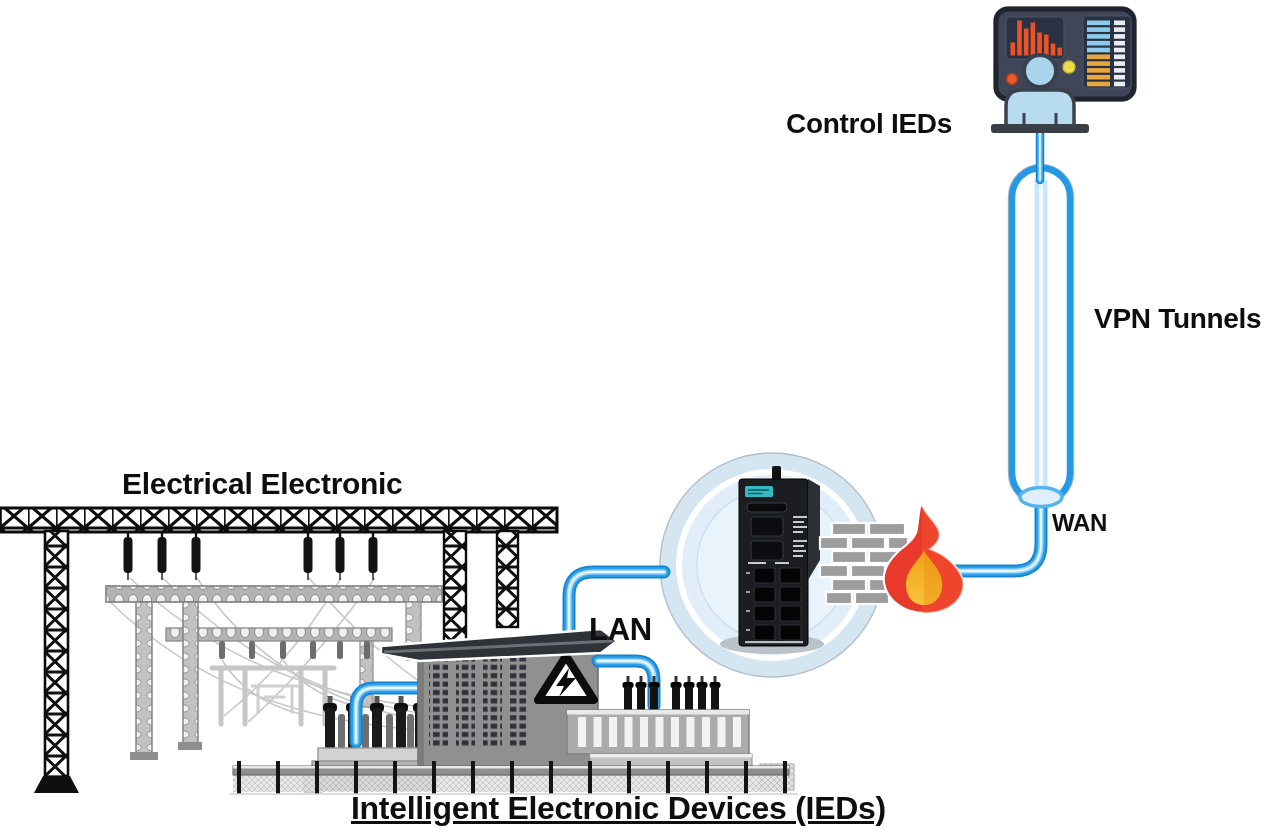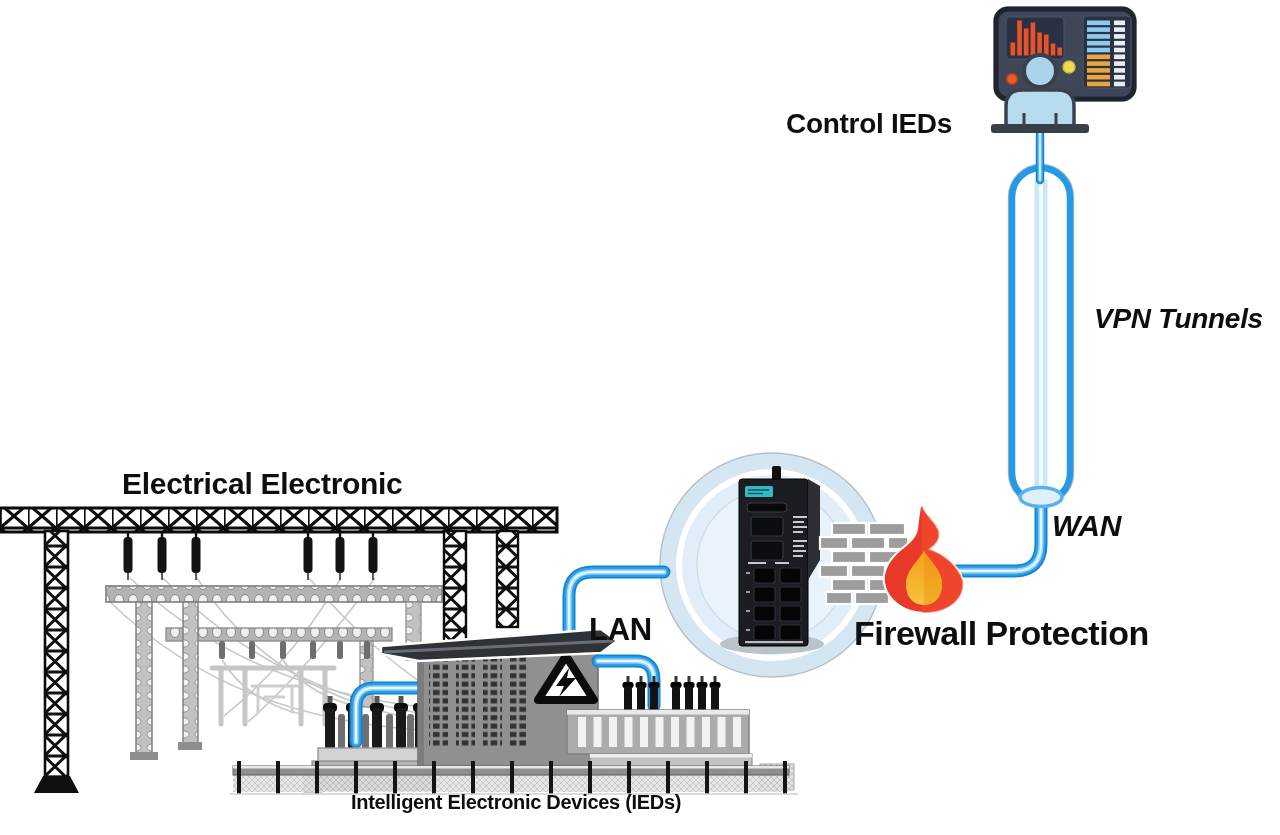--- a/index.html
+++ b/index.html
@@ -3,25 +3,25 @@
 <meta charset="utf-8">
 <style>
   html,body{margin:0;padding:0;background:#fff;}
   #stage{position:relative;width:1280px;height:835px;background:#fff;overflow:hidden;
          font-family:"Liberation Sans",sans-serif;}
   #art{position:absolute;left:0;top:0;}
   .lbl{position:absolute;color:var(--label-text,#0e0e0e);font-weight:700;white-space:nowrap;
        letter-spacing:-0.3px;line-height:1;}
   .lbl-substation{left:122px;top:469px;font-size:30px;}
   .lbl-control{left:786px;top:110px;font-size:28px;}
-  .lbl-vpn{left:1094px;top:305px;font-size:28px;font-style:italic;}
-  .lbl-wan{left:1052px;top:511px;font-size:30px;font-style:italic;}
+  .lbl-vpn{left:1094px;top:305px;font-size:28px;}
+  .lbl-wan{left:1052px;top:511px;font-size:24px;}
   .lbl-lan{left:589px;top:587px;font-size:31px;margin-top:27px;}
   .lbl-firewall{left:854px;top:616px;font-size:34px;letter-spacing:-0.5px;}
-  .lbl-ieds{left:351px;top:792px;font-size:20px;}
+  .lbl-ieds{left:351px;top:792px;font-size:32px;text-decoration:underline;}
   
   .c-out{fill:none;stroke:#1584d0;stroke-linecap:round;stroke-linejoin:round;}
   .c-core{fill:none;stroke:var(--cable-blue,#2ea1ea);stroke-linecap:round;stroke-linejoin:round;}
   .c-mid{fill:none;stroke:#9fd8f7;stroke-linecap:round;stroke-linejoin:round;}
   .c-hi{fill:none;stroke:#eaf7ff;stroke-linecap:round;stroke-linejoin:round;}
 </style>
 </head>
 <body>
 
 <div id="stage">
@@ -469,16 +469,15 @@
   <circle cx="1040" cy="71" r="16" fill="#a9d4ec" stroke="#3a3f4b" stroke-width="4"></circle>
   <rect x="991" y="124" width="98" height="9" rx="3" fill="#3a3e46"></rect>
 </g>
 </svg>
 
 <div class="lbl lbl-substation">Electrical Electronic</div>
 <div class="lbl lbl-control">Control IEDs</div>
 <div class="lbl lbl-vpn">VPN Tunnels</div>
 <div class="lbl lbl-wan">WAN</div>
 <div class="lbl lbl-lan">LAN</div>
-<div class="lbl lbl-firewall">Firewall Protection</div>
 <div class="lbl lbl-ieds">Intelligent Electronic Devices (IEDs)</div>
 
 </div>
 
 </body></html>

